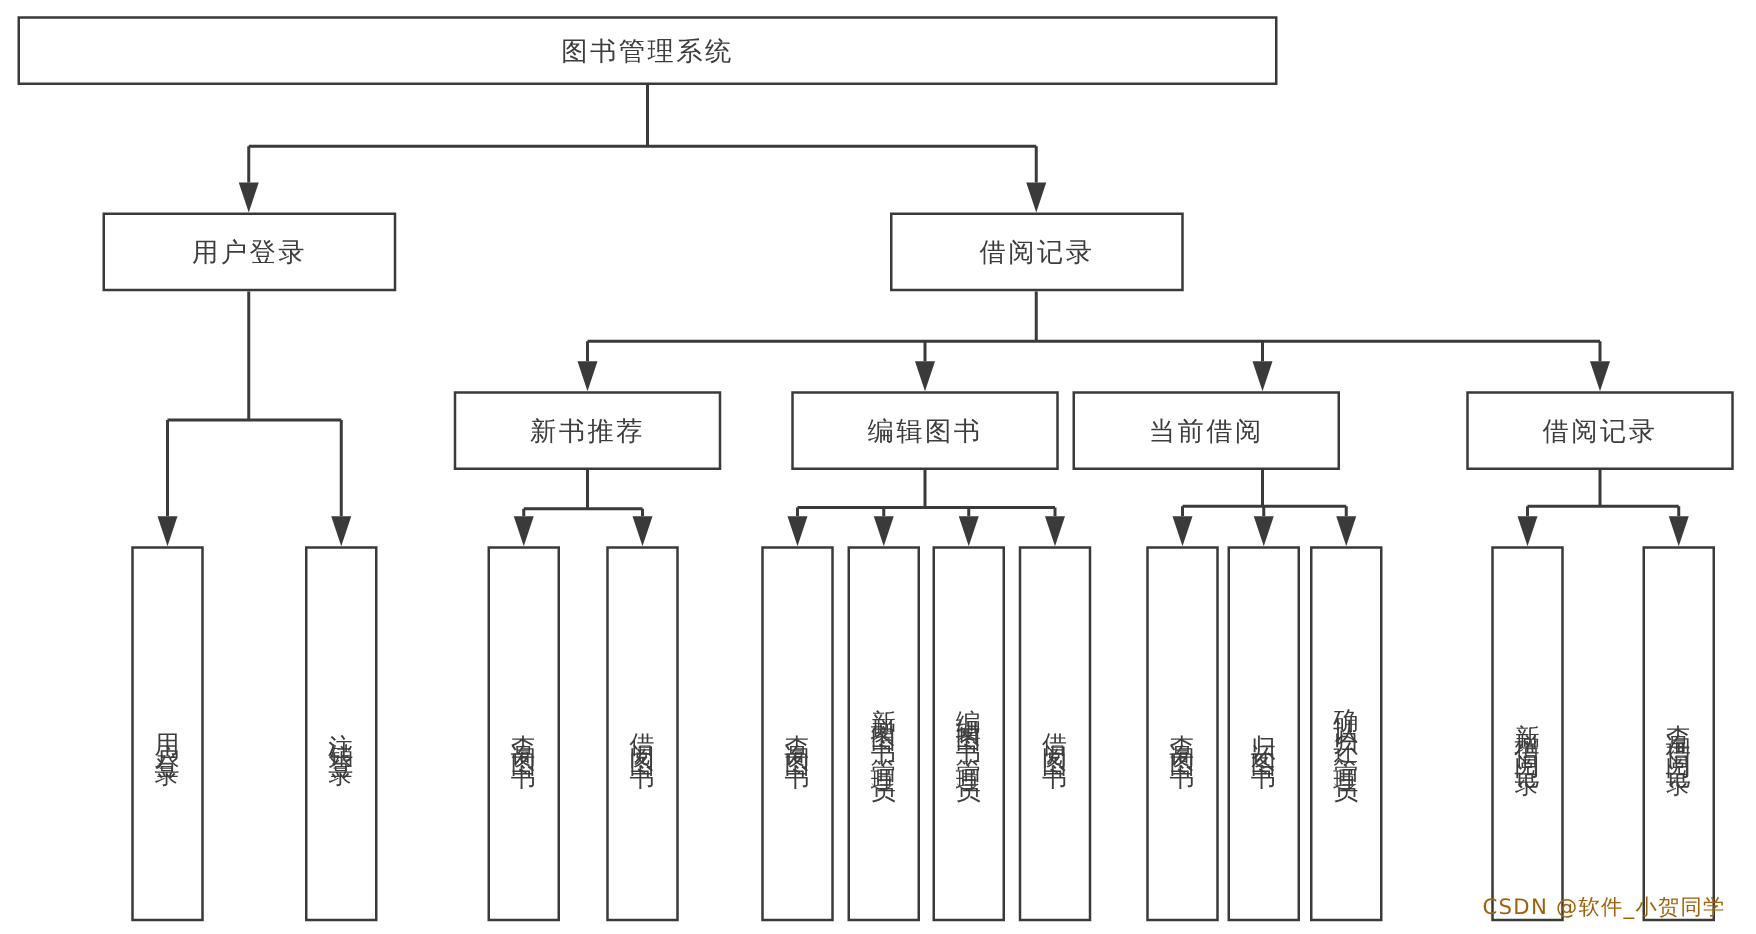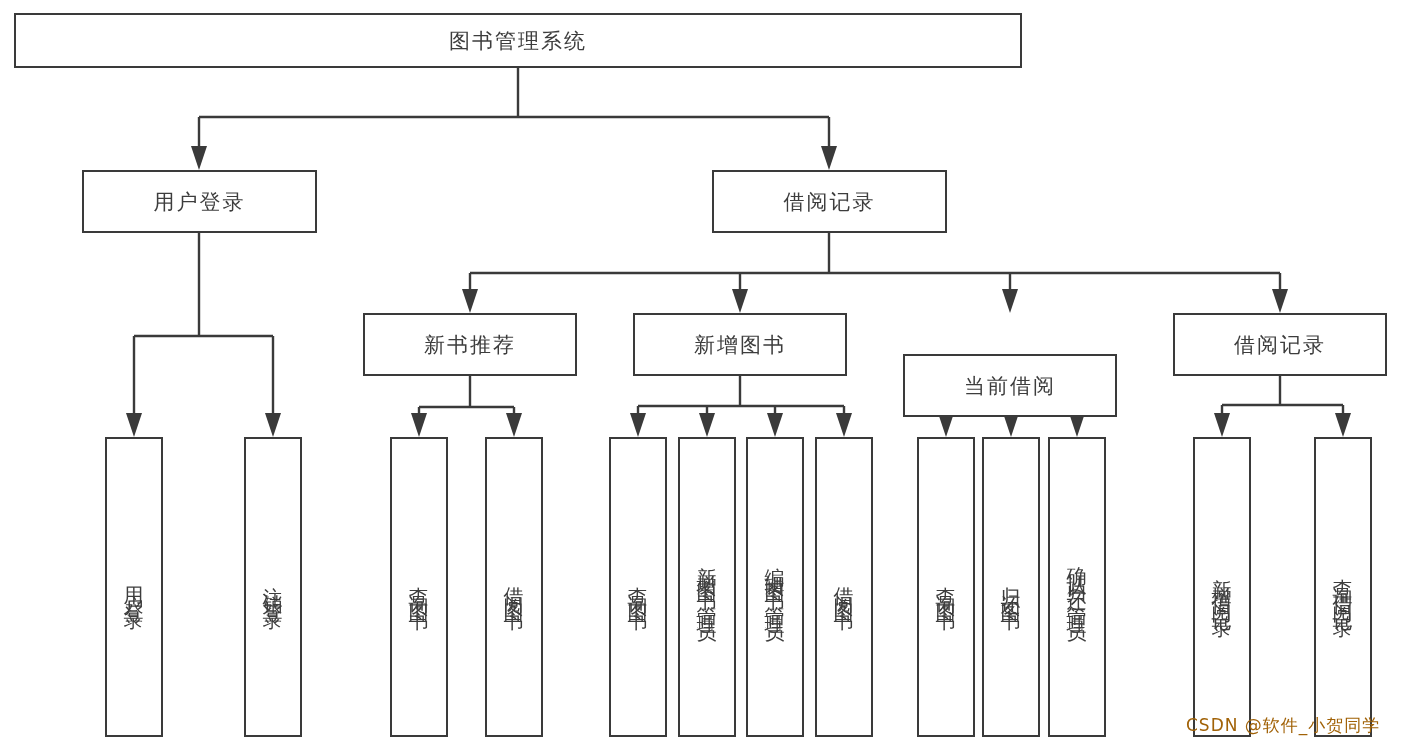--- a/index.html
+++ b/index.html
@@ -42,21 +42,21 @@
     line-height: 1;
     white-space: nowrap;
     color: #3d3d3d;
   }
   .root  { left: 14px;  top: 13px;  width: 1008px; height: 55px; }
   .l2-a  { left: 82px;  top: 170px; width: 235px;  height: 63px; }
   .l2-b  { left: 712px; top: 170px; width: 235px;  height: 63px; }
   .l3    { top: 313px; width: 214px; height: 63px; font-family: Liberation Serif, serif; }
   .l3-a  { left: 363px; }
   .l3-b  { left: 633px; }
-  .l3-c  { left: 903px; margin-top: 41px; }
+  .l3-c  { left: 858px; }
   .l3-d  { left: 1173px; }
   .leaf  { top: 437px; width: 58px; height: 300px; }
   .lf1  { left: 105px; }
   .lf2  { left: 244px; }
   .lf3  { left: 390px; }
   .lf4  { left: 485px; }
   .lf5  { left: 609px; }
   .lf6  { left: 678px; }
   .lf7  { left: 746px; }
   .lf8  { left: 815px; }
@@ -132,21 +132,21 @@
     <span>用户登录</span>
   </div>
   <div class="box h l2-b">
     <span>借阅记录</span>
   </div>
 
   <div class="box h l3 l3-a">
     <span>新书推荐</span>
   </div>
   <div class="box h l3 l3-b">
-    <span>新增图书</span>
+    <span>编辑图书</span>
   </div>
   <div class="box h l3 l3-c">
     <span>当前借阅</span>
   </div>
   <div class="box h l3 l3-d">
     <span>借阅记录</span>
   </div>
 
   <div class="box v leaf lf1">
     <span>用户登录</span>

